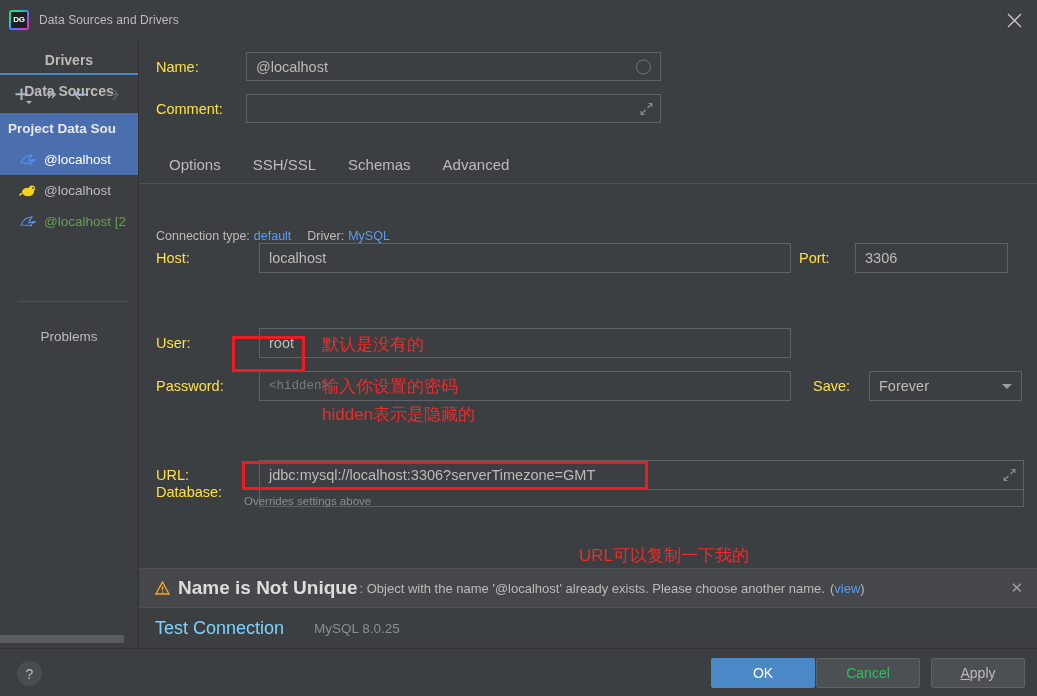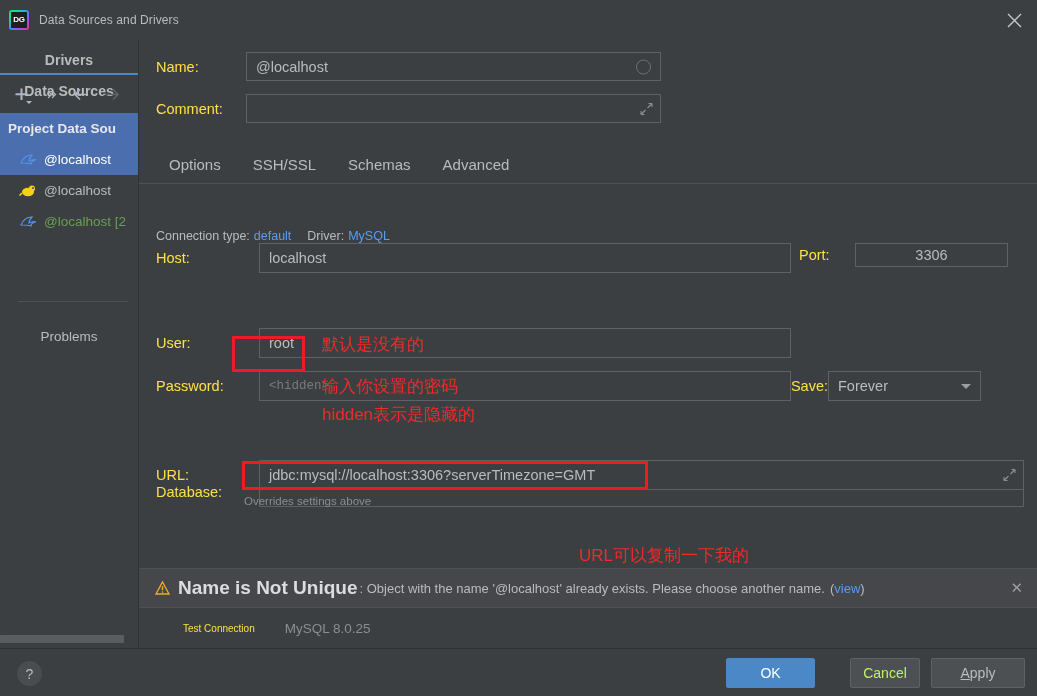--- a/index.html
+++ b/index.html
@@ -169,30 +169,30 @@
   #conntype-row { left: 17px; top: 158px; margin-top: 31px; }
   .ct-label { color: #bbbbbb; font-size: 12.5px; }
   .ct-link { color: #589df6; font-size: 12.5px; margin-left: 4px; }
   .ct-gap { width: 16px; }
 
   #host-row { left: 17px; top: 203px; }
   #host-label { width: 103px; }
   #host-field { width: 532px; height: 30px; }
   #port-row { left: 660px; top: 203px; }
   #port-label { width: 56px; }
-  #port-field { width: 153px; height: 24px; justify-content: center; }
+  #port-field { width: 153px; height: 30px; }
 
   #user-row { left: 17px; top: 288px; }
   #user-label { width: 103px; }
   #user-field { width: 532px; height: 30px; }
 
   #pass-row { left: 17px; top: 331px; }
   #pass-label { width: 103px; }
   #pass-field { width: 532px; height: 30px; }
-  #save-row { left: 633px; top: 331px; text-align: right; }
+  #save-row { left: 674px; top: 331px; }
   #save-label { width: 56px; }
   #save-field { width: 153px; height: 30px; justify-content: space-between; }
   .caret-down {
     width: 0; height: 0; border-left: 5px solid transparent;
     border-right: 5px solid transparent; border-top: 5px solid #9a9ea0;
   }
 
   #db-row { left: 17px; top: 389px; margin-top: 48px; }
   #db-label { width: 103px; }
   #db-field { width: 765px; height: 30px; }
@@ -224,41 +224,41 @@
   .warn-rest { color: #bbbbbb; font-size: 13px; margin-left: 2px; }
   .warn-view { color: #589df6; font-size: 13px; }
   .warn-paren { color: #bbbbbb; font-size: 13px; }
   .warn-close { position: absolute; right: 14px; color: #9a9ea0; font-size: 15px; }
 
   .footbar {
     position: absolute; left: 0; top: 567px; width: 898px; height: 41px;
     display: flex; align-items: center; padding-left: 16px;
     border-top: 1px solid #4e5254;
   }
-  .test-link { color: #fde047; font-size: 10px; margin-left: 28px; }
+  .test-link { color: #7dd3fc; font-size: 18px; }
   .drv-ver { color: #8a8e90; font-size: 13.5px; margin-left: 30px; }
 
   
   .buttonbar {
     position: absolute; left: 0; top: 648px; width: 1037px; height: 48px;
     background: #3c3f41; border-top: 1px solid #323232;
   }
   .help-btn {
     position: absolute; left: 17px; top: 12px; width: 25px; height: 25px;
     border-radius: 50%; background: #4a4d4f;
     color: #bbbbbb; font-size: 14px;
     display: flex; align-items: center; justify-content: center;
   }
   .btn {
     position: absolute; top: 9px; height: 30px;
     display: flex; align-items: center; justify-content: center;
     font-size: 14px; border-radius: 2px;
   }
-  #ok-btn { right: 222px; width: 89px; background: #4a88c7; border: 1px solid #4a88c7; color: #ffffff; }
-  #cancel-btn { right: 117px; width: 70px; background: #4c5052; border: 1px solid #5e6264; color: #bef264; }
+  #ok-btn { right: 222px; width: 104px; background: #4a88c7; border: 1px solid #4a88c7; color: #ffffff; }
+  #cancel-btn { right: 117px; width: 104px; background: #4c5052; border: 1px solid #5e6264; color: #22c55e; }
   #apply-btn { right: 12px; width: 94px; background: #4c5052; border: 1px solid #5e6264; color: #bbbbbb; }
   .mnem { text-decoration: underline; }
 </style>
 </head>
 <body>
 
 <div id="app">
 
   <div class="titlebar">
     <div class="dg-logo"></div>

